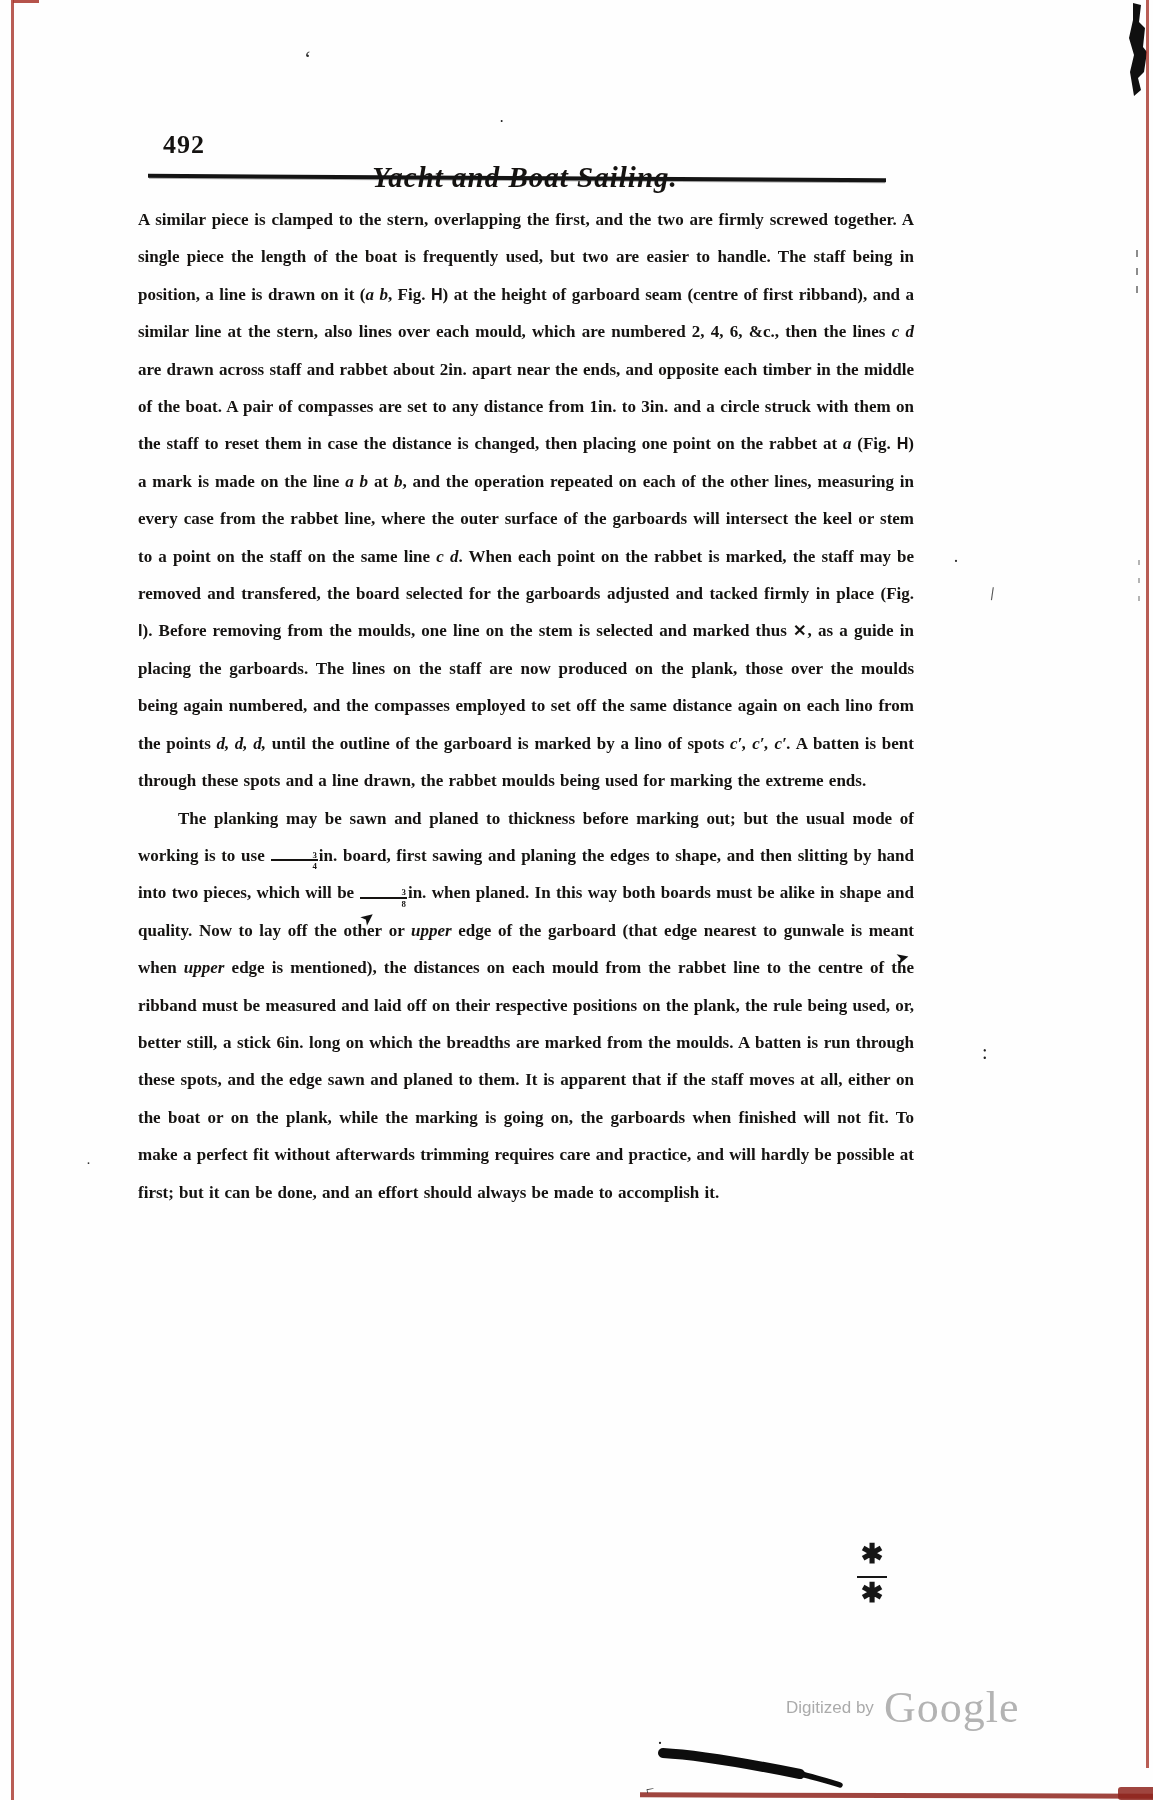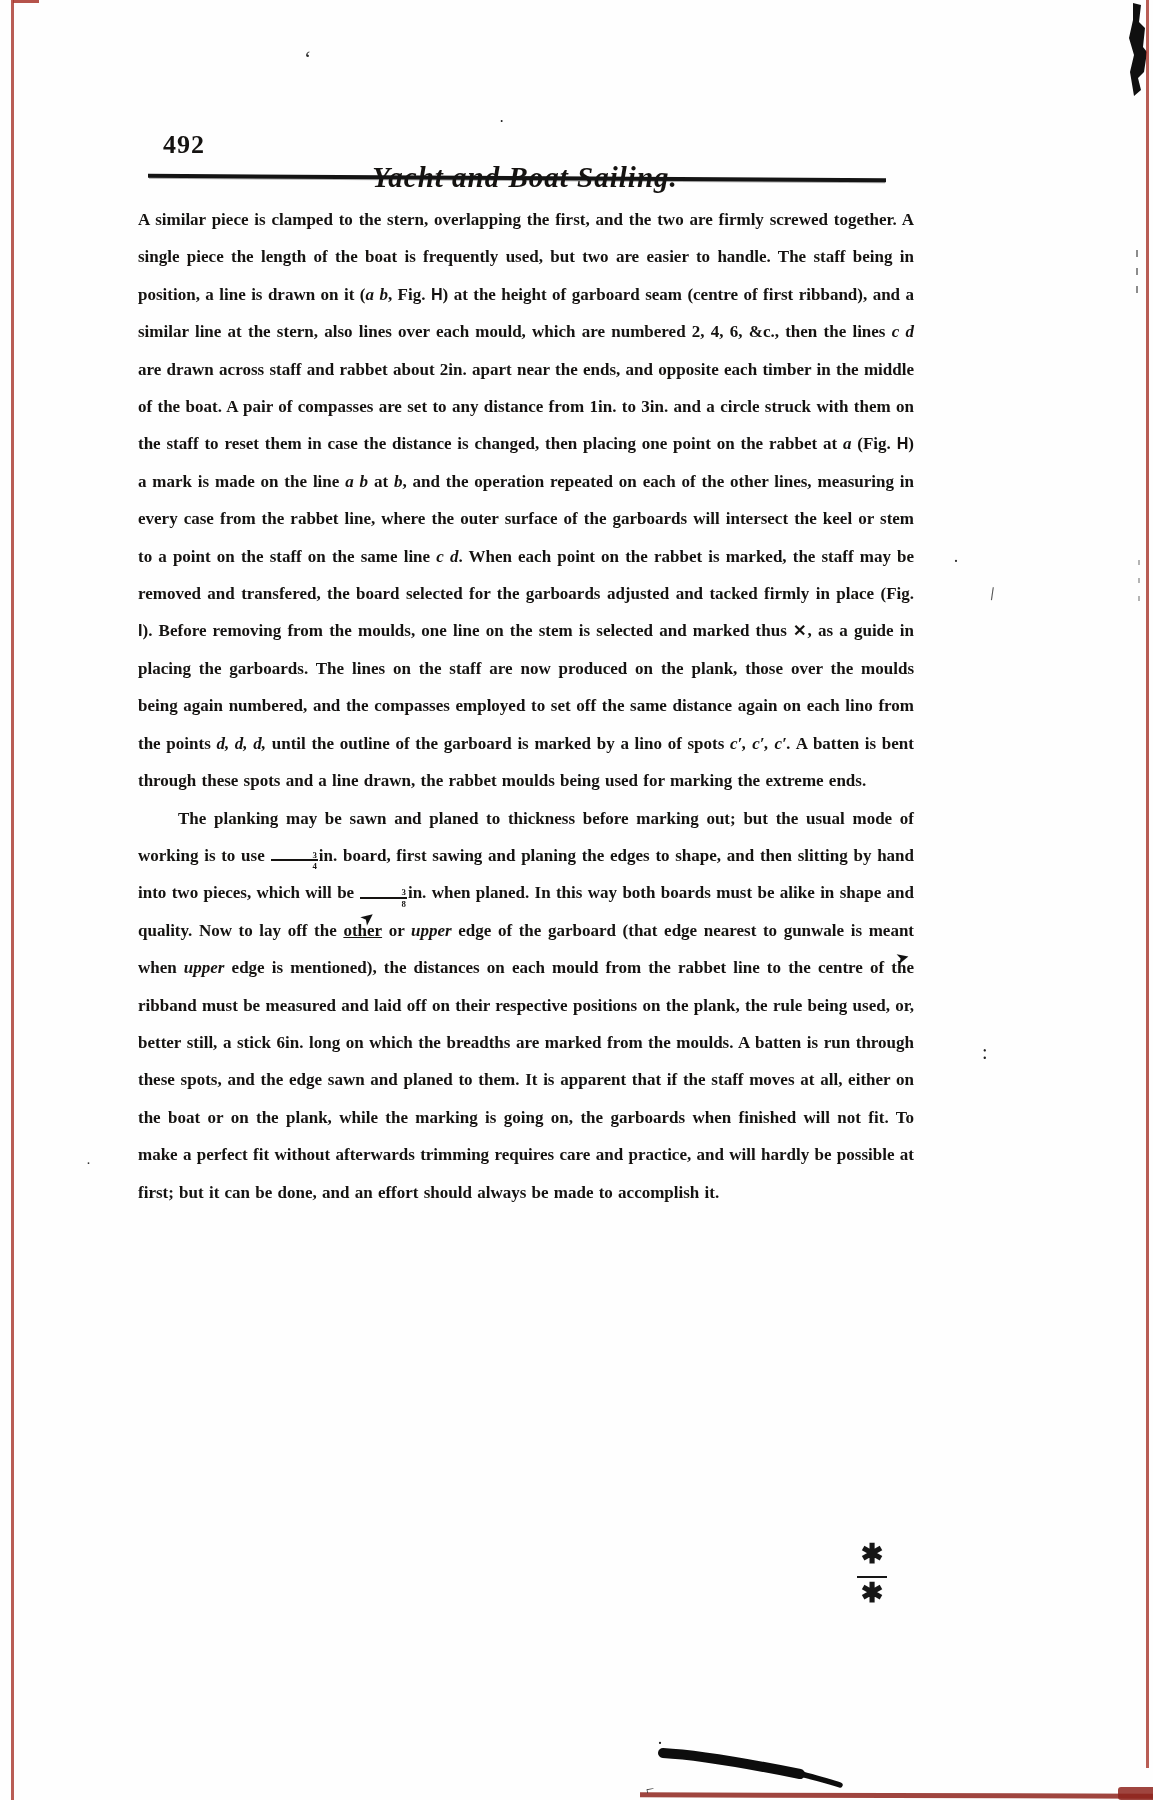--- a/index.html
+++ b/index.html
@@ -29,21 +29,21 @@
     text-align:justify;word-spacing:1px;
   }
   .textblock p{margin:0;}
   .textblock p.indent{text-indent:40px;}
   .it{font-style:italic;}
   .fig{font-family:"Liberation Sans","DejaVu Sans",sans-serif;font-weight:700;font-size:0.95em;}
   .xmark{font-weight:700;font-size:0.95em;letter-spacing:1px;}
   .vfrac{display:inline-block;vertical-align:-0.5em;text-align:center;line-height:1;margin:0 1px;}
   .vfrac .n{display:block;font-size:0.52em;padding:0 1px;}
   .vfrac .d{display:block;font-size:0.52em;border-top:2px solid #151311;padding:1px 1px 0 1px;}
-  .aw{position:relative;text-decoration:underline;}
+  .aw{position:relative;}
   .aw::after{ 
     content:"➤";position:absolute;right:4px;top:-9px;font-size:15px;color:#111;
     transform:rotate(-38deg);
   }
   
   .margin-stars{position:absolute;left:852px;top:1540px;width:40px;text-align:center;}
   .star{display:block;font-size:27px;font-weight:700;color:#161616;line-height:1.1;}
   .star-bottom-wrap{display:block;margin-top:6px;border-top:2.5px solid #161616;padding-top:1px;width:30px;margin-left:5px;}
   
   .watermark{position:absolute;left:786px;top:1682px;display:flex;align-items:center;gap:10px;}
@@ -74,20 +74,24 @@
       <p class="indent"><span class="">The planking may be sawn and planed to thickness before marking out; but the usual mode of working is to use </span><span class="vfrac"><span class="n">3</span><span class="d">4</span></span><span class="">in. board, first sawing and planing the edges to shape, and then slitting by hand into two pieces, which will be </span><span class="vfrac"><span class="n">3</span><span class="d">8</span></span><span class="">in. when planed.  In this way both boards must be alike in shape and quality.  Now to lay off the </span><span class="aw">other</span><span class=""> or </span><span class="it">upper</span><span class=""> edge of the garboard (that edge nearest to gunwale is meant when </span><span class="it">upper</span><span class=""> edge is mentioned), the distances on each mould from the rabbet line to the centre of the ribband must be measured and laid off on their respective positions on the plank, the rule being used, or, better still, a stick 6in. long on which the breadths are marked from the moulds.  A batten is run through these spots, and the edge sawn and planed to them.  It is apparent that if the staff moves at all, either on the boat or on the plank, while the marking is going on, the garboards when finished will not fit.  To make a perfect fit without afterwards trimming requires care and practice, and will hardly be possible at first; but it can be done, and an effort should always be made to accomplish it.</span></p>
     </div>
 
   <div class="margin-stars">
     <span class="star">✱</span>
     <span class="star-bottom-wrap">
         <span class="star">✱</span>
       </span>
   </div>
 
+  <div class="watermark">
+    <span class="wm-prefix">Digitized by</span>
+    <span class="wm-logo">Google</span>
+  </div>
 
   <svg class="ink-svg" width="1153" height="1800" viewBox="0 0 1153 1800">
     <defs>
       <linearGradient id="fadeline" x1="0" y1="0" x2="0" y2="1">
         <stop offset="0" stop-color="#1a1a1a" stop-opacity="0.95"></stop>
         <stop offset="0.75" stop-color="#1a1a1a" stop-opacity="0.55"></stop>
         <stop offset="1" stop-color="#1a1a1a" stop-opacity="0.15"></stop>
       </linearGradient>
     </defs>
 

